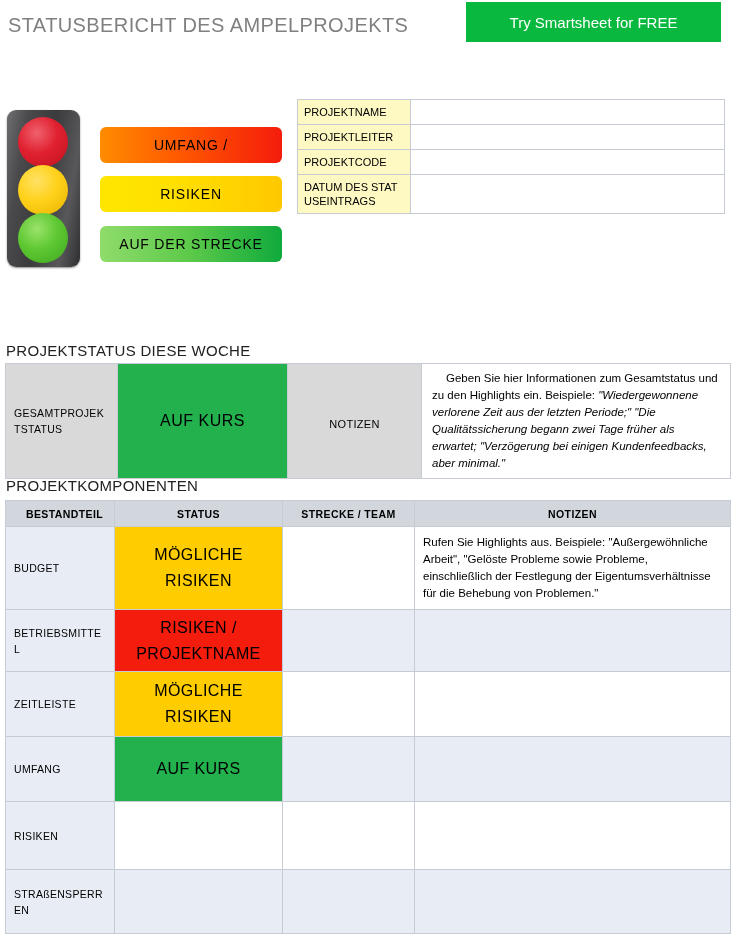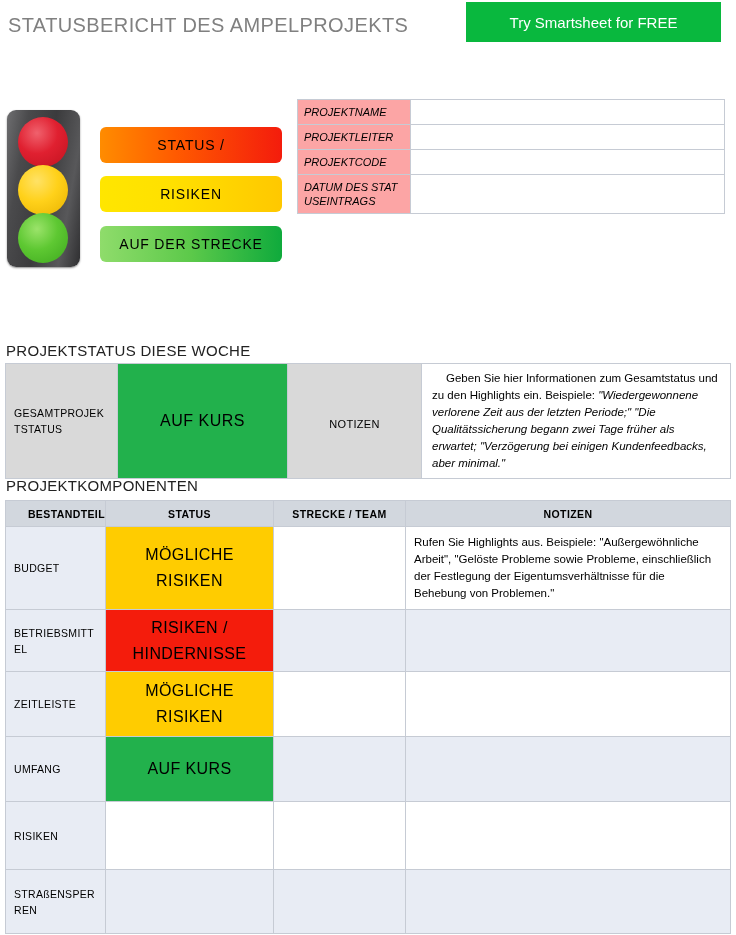--- a/index.html
+++ b/index.html
@@ -98,24 +98,23 @@
     table-layout: fixed;
   }
   #project-info-table td {
     border: 1px solid #c6cbd4;
     padding: 5px 6px;
     vertical-align: top;
     line-height: 14px;
   }
   #project-info-table td.pi-label {
     width: 100px;
-    background: #fca5a5;
+    background: #fef9c3;
     font-weight: normal;
     word-break: break-all;
-    font-style: italic;
   }
   #project-info-table td.pi-value {
     background: #ffffff;
   }
 
   
   .section-heading {
     position: absolute;
     left: 6px;
     font-size: 15px;
@@ -192,21 +191,21 @@
     font-weight: bold;
     letter-spacing: 0.4px;
     height: 25px;
     padding: 0;
   }
   .col-comp   { width: 99px; }
   .col-status { width: 167px; }
   .col-owner  { width: 131px; }
   .col-notes  { width: auto; }
 
-  #components-table thead th.col-comp { text-align: right; }
+  #components-table thead th.col-comp { text-align: center; padding-left: 9px; }
 
   td.comp-name {
     background: #e8ecf4;
     font-size: 10.5px;
     padding: 0 8px;
     line-height: 16px;
     word-break: break-all;
     letter-spacing: 0.3px;
   }
   td.comp-status {
@@ -242,21 +241,21 @@
   <div id="page-title">STATUSBERICHT DES AMPELPROJEKTS</div>
   <div id="cta-button">Try Smartsheet for FREE</div>
 </div>
 
 <div id="legend-area">
   <div id="traffic-light">
     <div class="lamp" id="lamp-red"></div>
     <div class="lamp" id="lamp-yellow"></div>
     <div class="lamp" id="lamp-green"></div>
   </div>
-  <div class="legend-bar" id="legend-red">STATUS /</div>
+  <div class="legend-bar" id="legend-red">UMFANG /</div>
   <div class="legend-bar" id="legend-yellow">RISIKEN</div>
   <div class="legend-bar" id="legend-green">AUF DER STRECKE</div>
 </div>
 
 <table id="project-info-table">
   <tbody>
     <tr>
       <td class="pi-label">PROJEKTNAME</td>
       <td class="pi-value"></td>
     </tr>
@@ -301,21 +300,21 @@
   </thead>
   <tbody>
     <tr class="row-white" style="height:83px">
       <td class="comp-name">BUDGET</td>
       <td class="comp-status status-yellow">MÖGLICHE RISIKEN</td>
       <td class="comp-owner"></td>
       <td class="comp-notes has-text">Rufen Sie Highlights aus. Beispiele: "Außergewöhnliche Arbeit", "Gelöste Probleme sowie Probleme, einschließlich der Festlegung der Eigentumsverhältnisse für die Behebung von Problemen."</td>
     </tr>
     <tr class="row-light" style="height:62px">
       <td class="comp-name">BETRIEBSMITTEL</td>
-      <td class="comp-status status-red">RISIKEN / HINDERNISSE</td>
+      <td class="comp-status status-red">RISIKEN / PROJEKTNAME</td>
       <td class="comp-owner"></td>
       <td class="comp-notes"></td>
     </tr>
     <tr class="row-white" style="height:65px">
       <td class="comp-name">ZEITLEISTE</td>
       <td class="comp-status status-yellow">MÖGLICHE RISIKEN</td>
       <td class="comp-owner"></td>
       <td class="comp-notes"></td>
     </tr>
     <tr class="row-light" style="height:65px">

